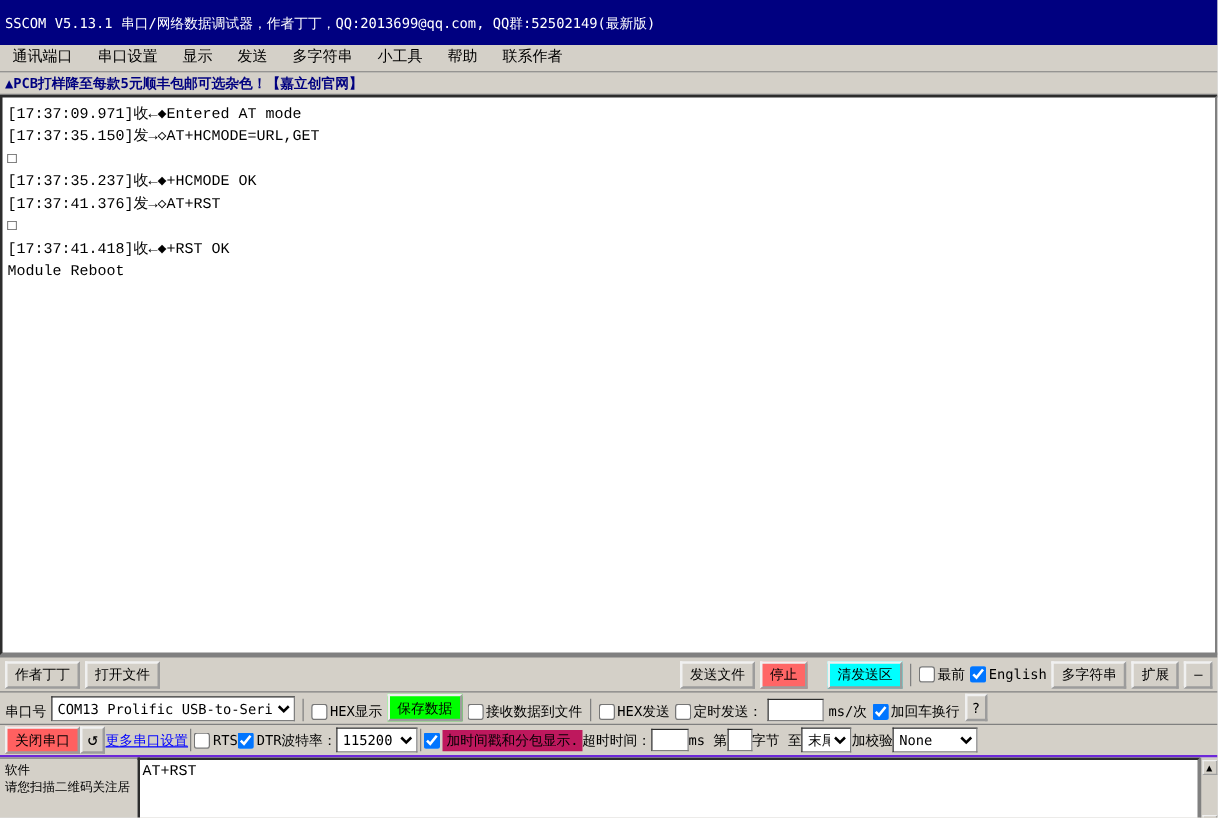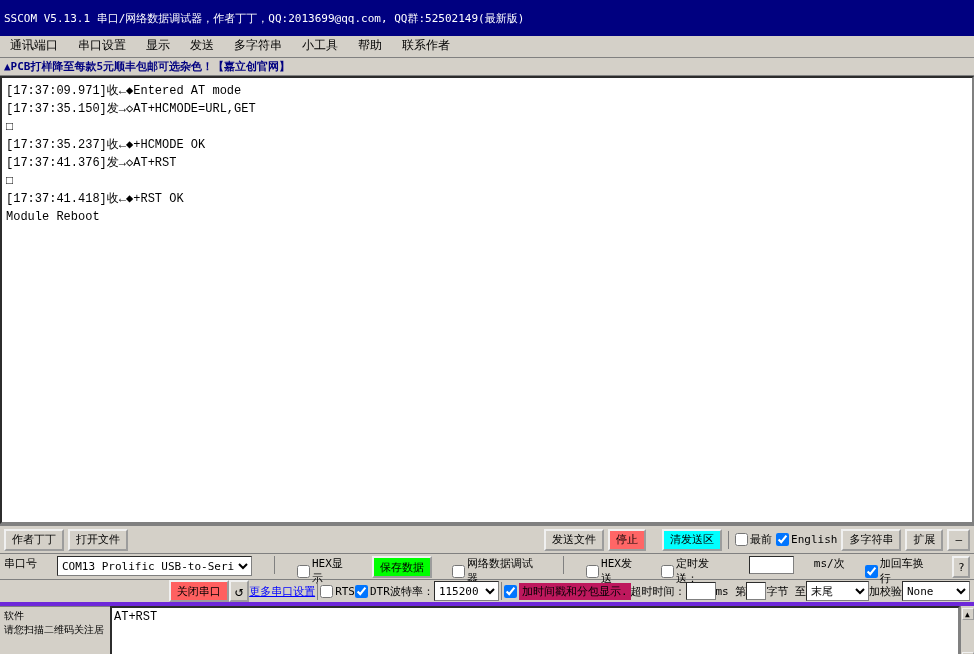--- a/index.html
+++ b/index.html
@@ -105,37 +105,36 @@
       display: flex;
       align-items: center;
       gap: 2px;
       font-size: 11px;
     }
     .checkbox-group input[type=checkbox] { margin: 0; }
 
     
     .toolbar-row2 {
       display: flex;
-      align-items: flex-start;
-      padding: 2px 4px;
-      gap: 20px;
+      align-items: flex-end;
+      padding: 2px 4px;
+      gap: 4px;
       height: 26px;
       border-bottom: 1px solid #808080;
     }
     .small-label { font-size: 11px; white-space: nowrap; }
 
     
     .toolbar-row3 {
       display: flex;
       align-items: center;
       padding: 2px 4px;
       gap: 0;
       height: 26px;
-      border-bottom: 4px solid #6d28d9;
-      justify-content: flex-end;
+      border-bottom: 2px solid #6d28d9;
     }
     .highlight-yellow { background: #be185d; padding: 1px 3px; font-size: 11px; }
 
     
     .toolbar-row4 {
       display: flex;
       align-items: stretch;
       height: 60px;
     }
     .send-text-area {
@@ -276,21 +275,21 @@
       <option>COM13 Prolific USB-to-Seri</option>
     </select>
     <div class="divider"></div>
     <div class="checkbox-group">
       <input type="checkbox" style="">
       <span>HEX显示</span>
     </div>
     <button class="tb-btn" style="background: lime;">保存数据</button>
     <div class="checkbox-group">
       <input type="checkbox" style="">
-      <span>网络数据调试器</span>
+      <span>接收数据到文件</span>
     </div>
     <div class="divider"></div>
     <div class="checkbox-group">
       <input type="checkbox" style="">
       <span>HEX发送</span>
     </div>
     <div class="checkbox-group">
       <input type="checkbox" style="">
       <span>定时发送：</span>
     </div>
@@ -323,21 +322,21 @@
     <div class="divider"></div>
     <div class="checkbox-group">
       <input type="checkbox" checked="" style="">
       <span class="highlight-yellow">加时间戳和分包显示.</span>
     </div>
     <span class="small-label">超时时间：</span>
     <input type="text" style="width: 30px;">
     <span class="small-label">ms 第</span>
     <input type="text" style="width: 20px;">
     <span class="small-label">字节 至</span>
-    <select style="width:63px;">
+    <select style="width:40px;">
       <option>末尾</option>
     </select>
     <span class="small-label">加校验</span>
     <select style="width:68px;">
       <option>None</option>
     </select>
   </div>
 
   <div class="toolbar-row4">
     <div class="info-area" style="width:110px; display:flex; flex-direction:column; justify-content:center;">

